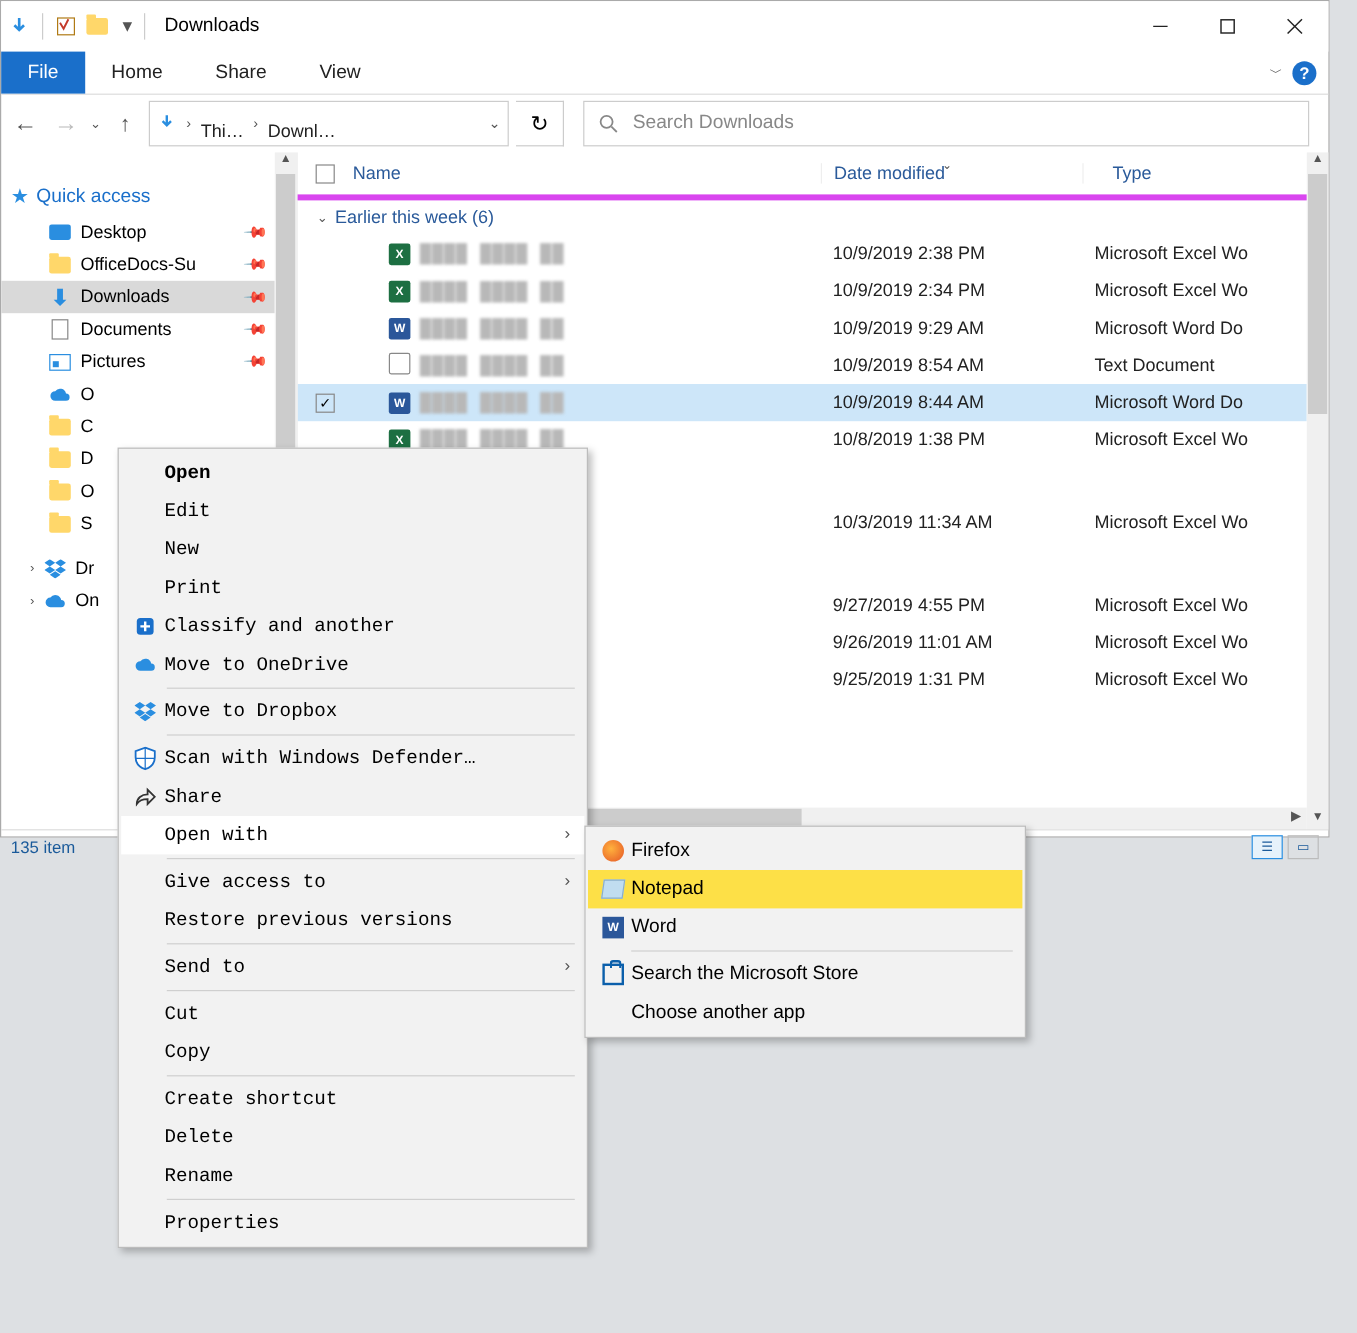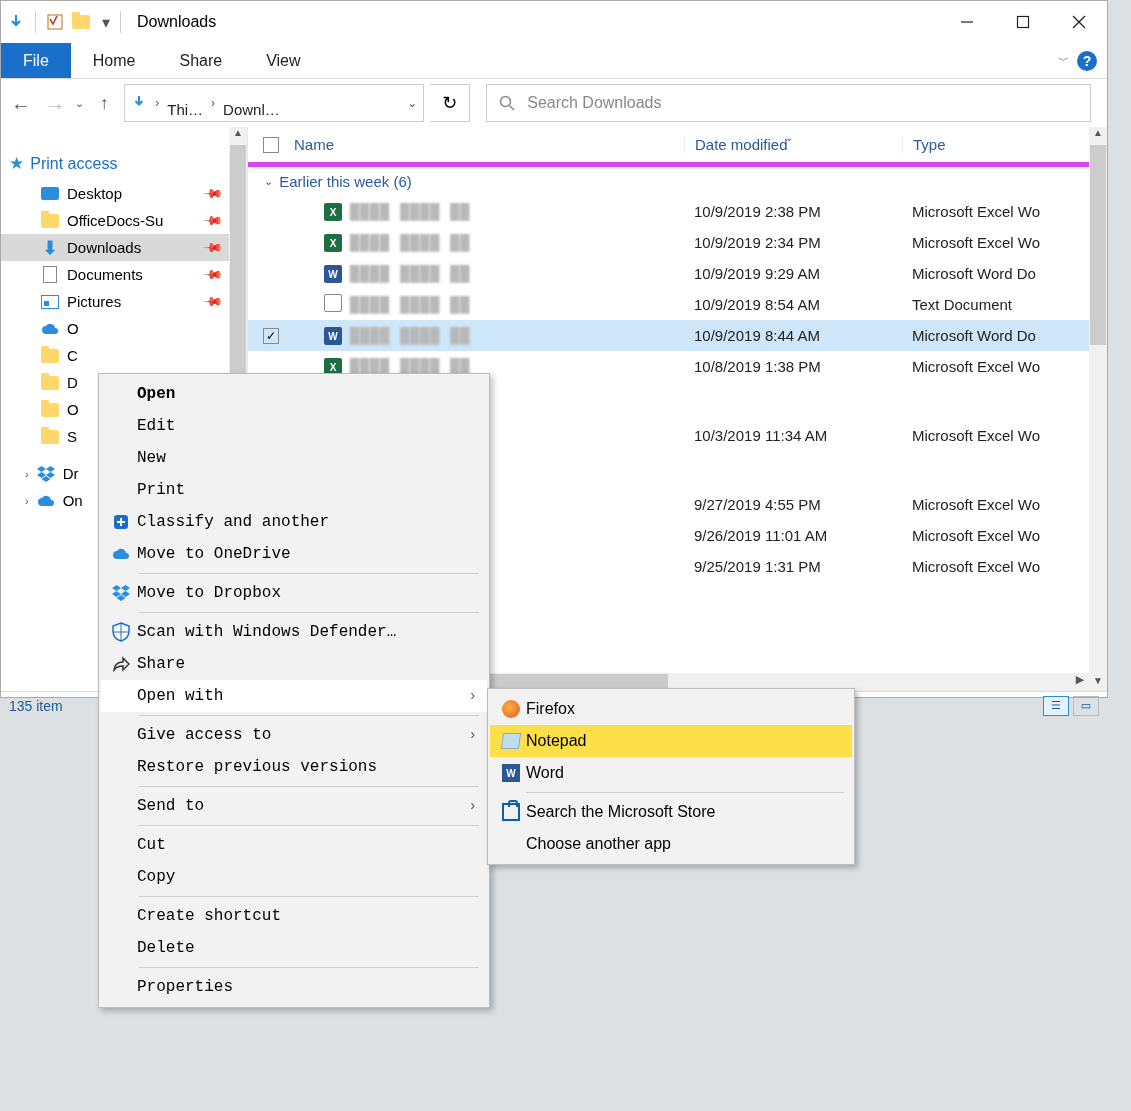--- a/index.html
+++ b/index.html
@@ -107,21 +107,21 @@
 .doc-ico { width: 14px; height: 17px; background: #fff; border: 1px solid #888; position: relative; }
 .pic-ico { width: 18px; height: 14px; background: #fff; border: 1px solid #2a8ee0; position: relative; }
 .pic-ico:after { content:""; position:absolute; left:2px; bottom:2px; width:5px; height:5px; background:#2a8ee0; }
 .sb-group2 { padding-top: 10px; }
 .sb-item2 { display: flex; align-items: center; padding: 5px 8px 5px 24px; font-size: 15px; gap: 8px; }
 .content { flex: 1; display: flex; flex-direction: column; border-left: 1px solid #e8e8e8; }
 .colhead { display: flex; align-items: center; height: 40px; border-bottom: 5px solid #d946ef; color: #2a5a9a; font-size: 15px; }
 .colhead .chk { width: 46px; display: flex; align-items: center; justify-content: center; }
 .colhead .c-name { width: 390px; }
 .colhead .c-date { width: 218px; position: relative; border-left: 1px solid #eee; padding-left: 10px; }
-.colhead .c-type { flex:1; border-left: 1px solid #eee; padding-left: 10px; }
+.colhead .c-type { flex:1; border-left: 1px solid #eee; padding-left: 24px; }
 .sortarr { position: absolute; top: -4px; left: 100px; font-size: 10px; color: #555; }
 .chkbox { width: 16px; height: 16px; border: 1px solid #888; }
 .chkbox.checked:after { content:"✓"; display:block; font-size:12px; line-height:14px; text-align:center; }
 .grp-head { padding: 6px 0 6px 16px; color: #2a5a9a; font-size: 15px; display: flex; align-items: center; }
 .grp-head .caret { font-size: 11px; margin-right: 6px; color: #555; }
 .filerow { display: flex; align-items: center; height: 31px; font-size: 15px; }
 .filerow.selected { background: #cde6f9; }
 .filerow .chk { width: 46px; display: flex; align-items: center; justify-content: center; }
 .filerow .fname { width: 390px; display: flex; align-items: center; gap: 8px; padding-left: 30px; }
 .filerow .fdate { width: 218px; padding-left: 10px; color: #222; }
@@ -264,21 +264,21 @@
         </svg>
       <span>Search Downloads</span>
     </div>
   </div>
 
   <div class="body">
 
     <div class="sidebar">
       <div class="sb-header">
         <span class="star">★</span>
-        <span>Print access</span>
+        <span>Quick access</span>
       </div>
       <div id="sb-items">
           <div class="sb-item">
             <span class="sb-ico">
               <span class="desktop-ico"></span>
             </span>
             <span>Desktop</span>
             <span class="pin">📌</span>
           </div>
           <div class="sb-item">
@@ -597,20 +597,24 @@
     </div>
   <hr>
   <div class="mi">
       <span class="icocol"></span>
       <span class="lbl">Create shortcut</span>
     </div>
   <div class="mi">
       <span class="icocol"></span>
       <span class="lbl">Delete</span>
     </div>
+  <div class="mi">
+      <span class="icocol"></span>
+      <span class="lbl">Rename</span>
+    </div>
   <hr>
   <div class="mi">
       <span class="icocol"></span>
       <span class="lbl">Properties</span>
     </div>
 </div>
 
 <div class="subctx">
   <div class="mi">
       <span class="icocol">

